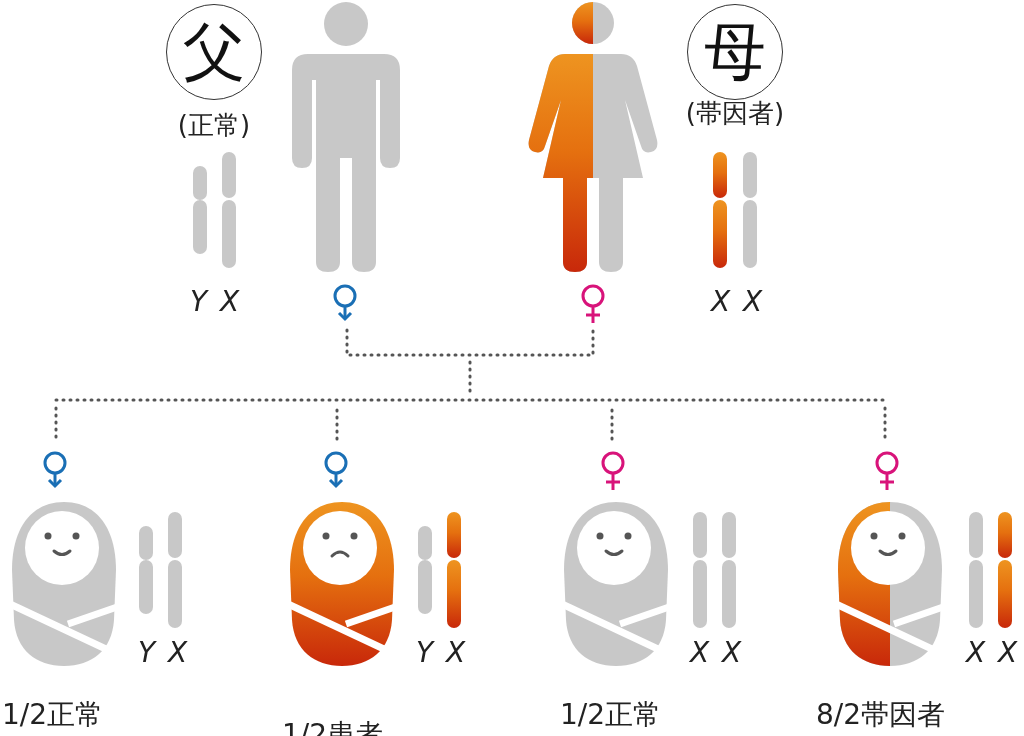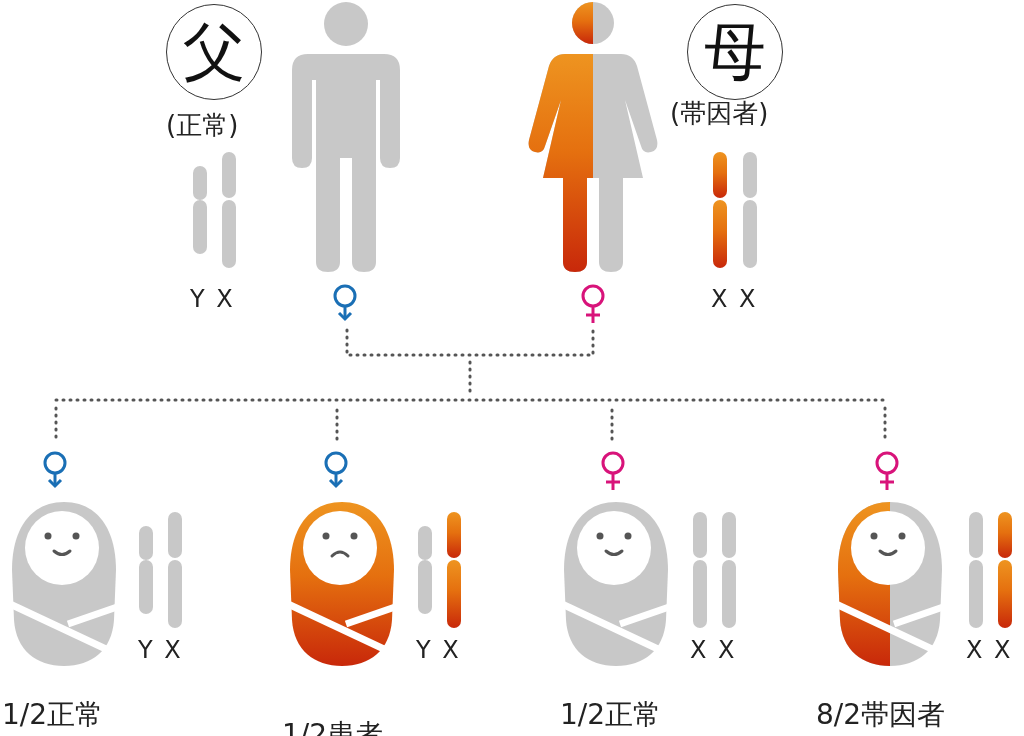--- a/index.html
+++ b/index.html
@@ -2,22 +2,22 @@
 <html><head>
 <meta charset="utf-8">
 <style>
   html, body { margin:0; padding:0; background:#ffffff; }
   body { width:1024px; height:736px; position:relative; overflow:hidden;
          font-family:"DejaVu Sans", sans-serif; color:#222; }
   .kanji-circle { position:absolute; width:96px; height:96px; border:1.5px solid #333;
                   border-radius:50%; box-sizing:border-box; display:flex; align-items:center;
                   justify-content:center; font-family:"DejaVu Serif", serif; font-size:62px;
                   color:#111; line-height:1; }
-  .status { position:absolute; font-size:26px; color:#222; text-align:left; white-space:nowrap; }
-  .chrom-label { position:absolute; font-size:24px; color:#222; letter-spacing:2px; white-space:nowrap; }
+  .status { position:absolute; font-size:26px; color:#222; text-align:center; white-space:nowrap; }
+  .chrom-label { position:absolute; font-size:28px; color:#222; letter-spacing:2px; white-space:nowrap;font-style:italic; }
   .outcome { position:absolute; font-size:28px; color:#222; white-space:nowrap; }
   svg { position:absolute; overflow:visible; }
 </style>
 </head>
 <body>
 
 <svg width="0" height="0" style="position:absolute">
   <defs>
     <linearGradient id="og" x1="0" y1="0" x2="0" y2="1">
       <stop offset="0" stop-color="#ee9420"></stop>

